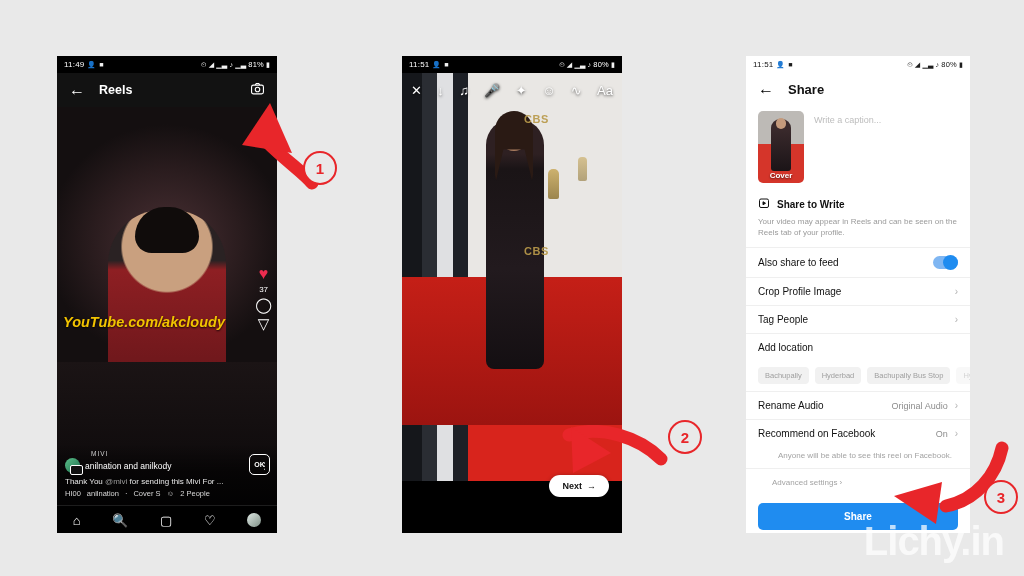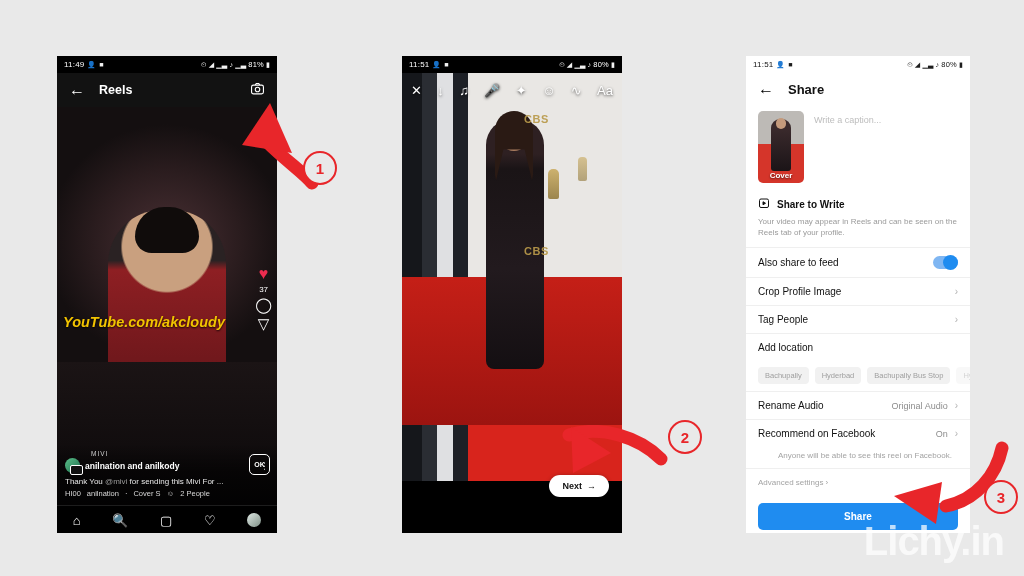--- a/index.html
+++ b/index.html
@@ -62,21 +62,21 @@
   .reel-meta{
     position:absolute;left:0;right:0;bottom:0;padding:6px 8px 7px;color:#fff;
     background:linear-gradient(180deg,rgba(0,0,0,0) 0%,rgba(0,0,0,.55) 45%,rgba(0,0,0,.75) 100%);
   }
   .meta-brand{font-size:6.5px;color:#cfcfcf;margin-left:26px;letter-spacing:1px;}
   .meta-user{display:flex;align-items:center;gap:5px;margin-top:1px;}
   .avatar{width:15px;height:15px;border-radius:50%;
     background:linear-gradient(135deg,#5bbf8a,#1d6e4c);position:relative;flex:0 0 auto;}
   .avatar:after{content:"";position:absolute;right:-3px;bottom:-2px;width:11px;height:8px;
     border-radius:2px;background:#111;border:1px solid #fff;}
-  .meta-name{font-size:8.5px;font-weight:bold;}
+  .meta-name{font-size:8.5px;font-weight:normal;}
   .meta-dots{margin-left:auto;font-size:9px;color:#ddd;}
   .meta-cap{font-size:8px;color:#e6e6e6;margin-top:4px;white-space:nowrap;overflow:hidden;}
   .meta-cap .mention{color:#9a9a9a;}
   .meta-sub{font-size:7.5px;color:#d8d8d8;margin-top:3px;display:flex;gap:6px;align-items:center;}
   .reel-badge{
     position:absolute;right:7px;bottom:30px;width:19px;height:19px;border:1.4px solid #fff;
     border-radius:5px;color:#fff;font-size:7px;font-weight:bold;
     display:flex;align-items:center;justify-content:center;
   }
   .tabbar{height:28px;background:#000;display:flex;align-items:center;
@@ -141,21 +141,21 @@
   .row{display:flex;align-items:center;justify-content:space-between;
     padding:8px 12px;border-top:1px solid #efefef;font-size:10px;color:#111;}
   .row-right{display:flex;align-items:center;gap:7px;color:#8d8d8d;font-size:9px;}
   .chev{color:#b3b3b3;font-size:10px;}
   .toggle{width:25px;height:13px;border-radius:8px;background:#7fb6f2;position:relative;}
   .toggle i{position:absolute;right:0;top:-1px;width:15px;height:15px;border-radius:50%;background:#1f8cf0;}
   .chips{display:flex;gap:6px;padding:6px 12px 7px;overflow:hidden;}
   .chip{background:#f1f1f1;color:#9e9e9e;font-size:7.5px;padding:4px 7px;border-radius:4px;white-space:nowrap;}
   .chip.faded{opacity:.45;}
   .note{padding:4px 12px 8px;font-size:8px;color:#a3a3a3;margin-left:20px;}
-  .adv{padding:9px 12px;font-size:8px;color:#a3a3a3;border-top:1px solid #efefef;}
+  .adv{padding:9px 26px;font-size:8px;color:#a3a3a3;border-top:1px solid #efefef;}
   .share-btn{margin:7px 12px;background:#1f8cf0;color:#fff;border-radius:5px;
     text-align:center;padding:8px 0;font-size:10px;font-weight:bold;}
 
   
   .num{position:absolute;width:30px;height:30px;border-radius:50%;border:2.6px solid #e8262a;
     color:#e8262a;font-size:15px;font-weight:bold;display:flex;align-items:center;
     justify-content:center;background:#e9e9e9;}
   #num1{left:303px;top:151px;}
   #num2{left:668px;top:420px;}
   #num3{left:984px;top:480px;}

